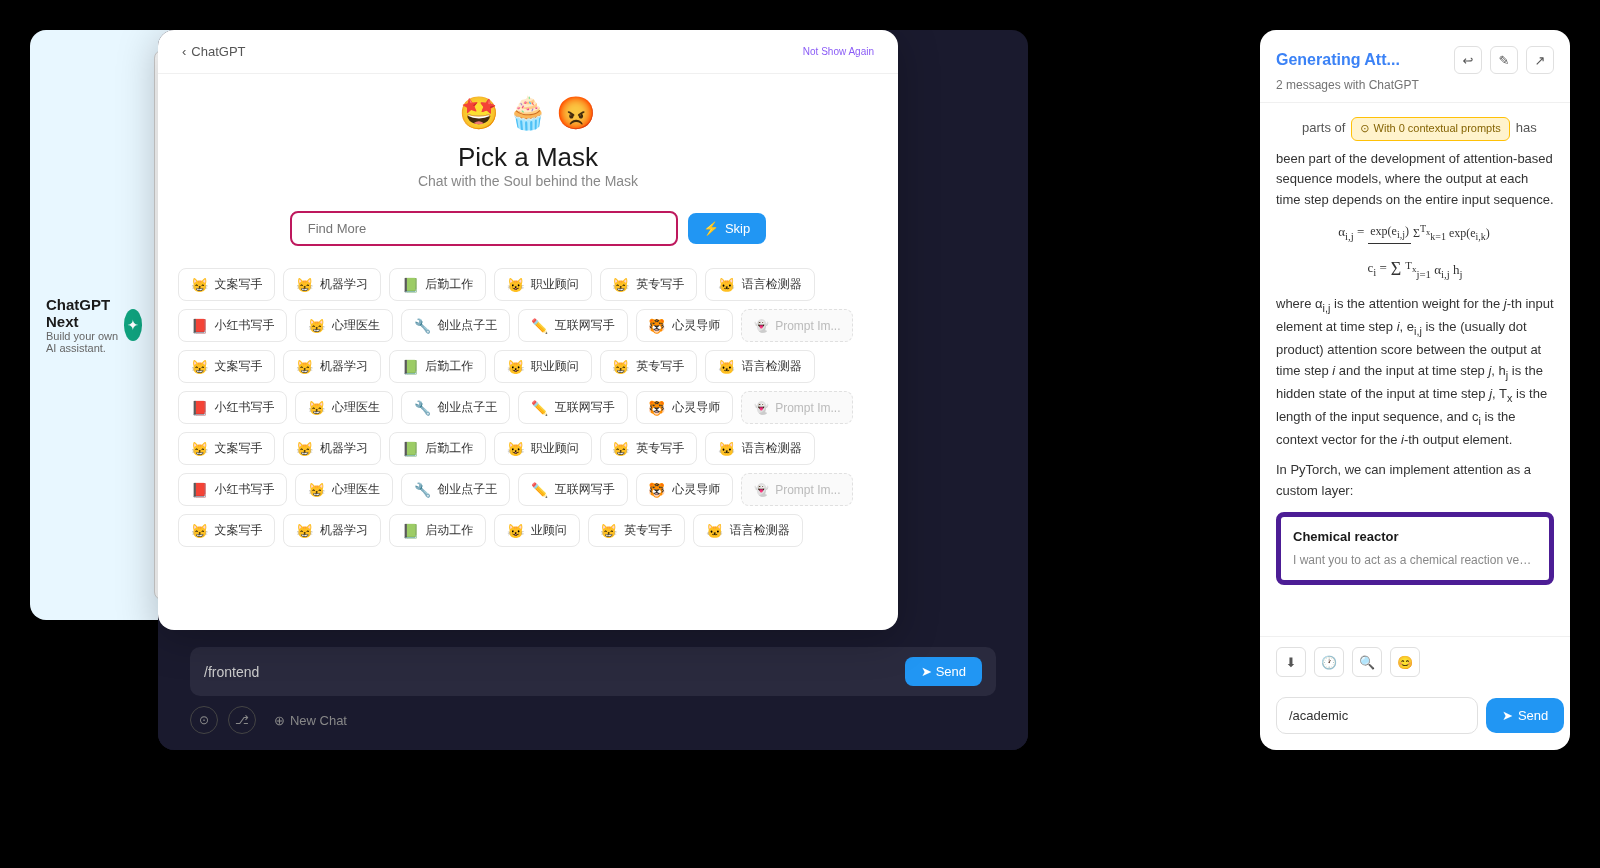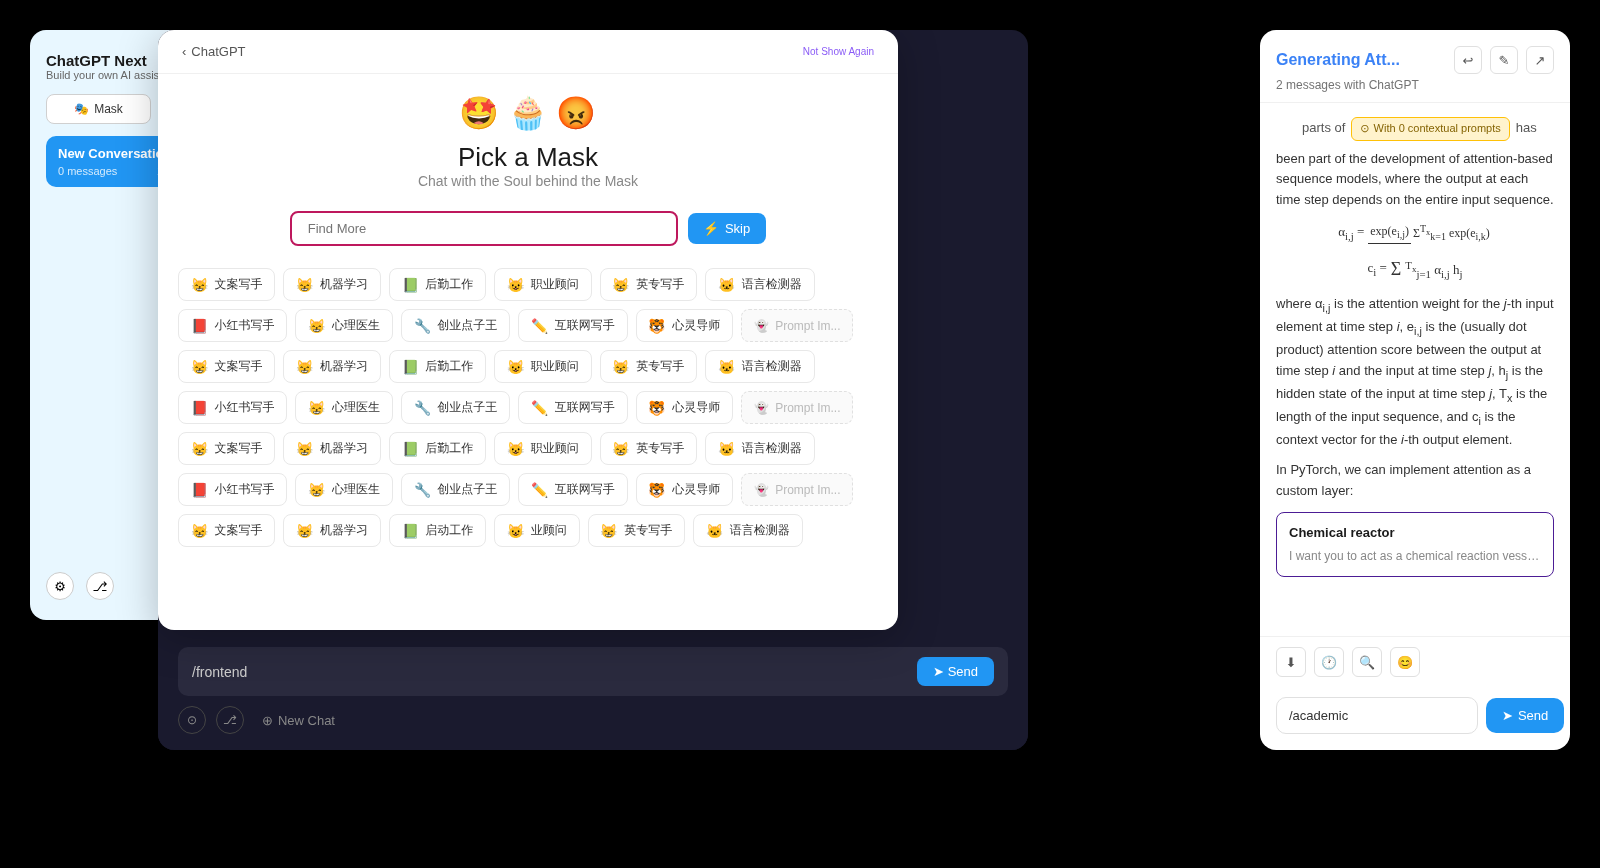--- a/index.html
+++ b/index.html
@@ -16,21 +16,21 @@
     .left-panel {
       position: absolute;
       left: 30px;
       top: 30px;
       width: 250px;
       height: 590px;
       background: #e8f7ff;
       border-radius: 16px;
       padding: 20px 16px;
       display: flex;
-      flex-direction: column;
+      flex-direction: row;
       gap: 12px;
     }
     .left-panel-header {
       display: flex;
       align-items: center;
       justify-content: space-between;
     }
     .left-panel-title-block h2 {
       font-size: 15px;
       font-weight: 700;
@@ -245,21 +245,21 @@
       background: #1a1a2e;
       border-radius: 16px;
       z-index: 5;
     }
     .dark-chat-footer {
       position: absolute;
       bottom: 0;
       left: 0;
       right: 0;
       background: #1a1a2e;
-      padding: 16px 20px;
+      padding: 16px 32px;
       border-radius: 0 0 16px 16px;
     }
     .dark-chat-input-row {
       display: flex;
       align-items: center;
       justify-content: space-between;
       background: #2a2a3e;
       border-radius: 10px;
       padding: 10px 14px;
       color: #ccc;
@@ -380,21 +380,21 @@
       color: #856404;
     }
     .contextual-row {
       display: flex;
       align-items: center;
       gap: 6px;
       margin-bottom: 8px;
       flex-wrap: wrap;
     }
     .prompt-card {
-      border: 1px solid #4c1d95;
+      border: 5px solid #4c1d95;
       border-radius: 8px;
       padding: 10px 12px;
       margin-bottom: 8px;
       cursor: pointer;
     }
     .prompt-card-title {
       font-size: 13px;
       font-weight: 600;
       color: #1a1a1a;
       margin-bottom: 3px;

